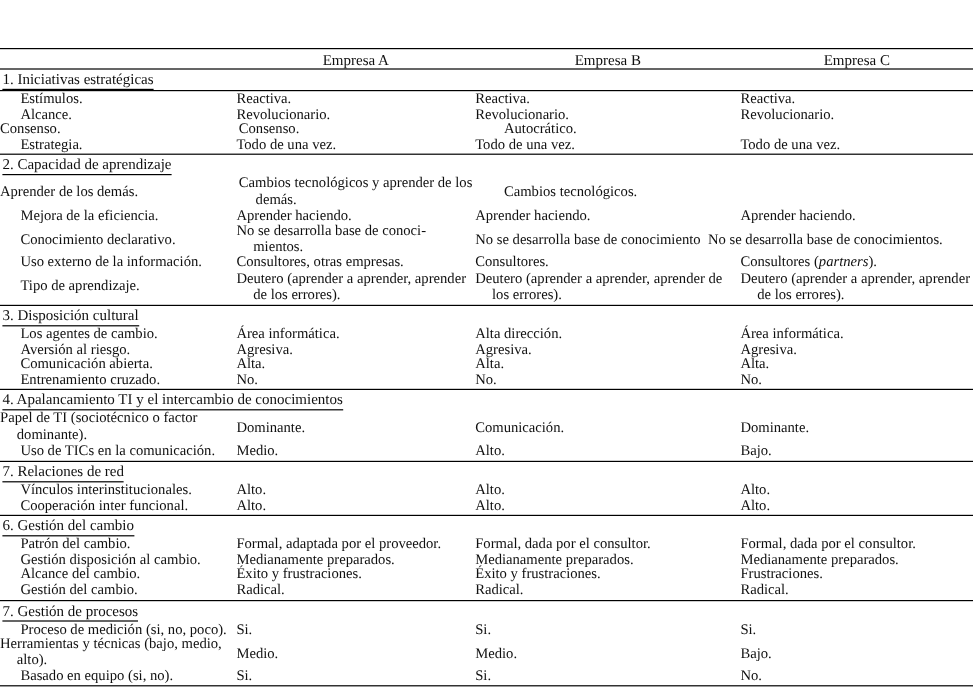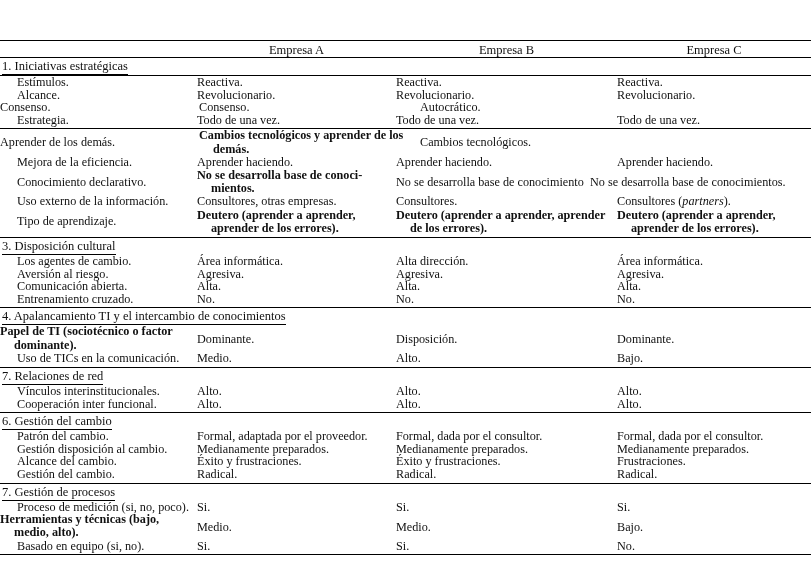--- a/index.html
+++ b/index.html
@@ -94,21 +94,20 @@
   }
   .cell.c {
     width: 194px;
     flex: 0 0 194px;
     padding-right: 0;
   }
   
   .cell.hang {
     padding-left: 0;
     text-indent: 0;
-    font-weight: bold;
   }
   .cell.hang > span {
     display: block;
     padding-left: 14px;
     text-indent: -14px;
   }
   .cell.label.hang > span {
     padding-left: 14px;
     text-indent: -14px;
   }
@@ -164,20 +163,21 @@
         <div class="cell a nowrapcell">Todo de una vez.</div>
         <div class="cell b nowrapcell">Todo de una vez.</div>
         <div class="cell c nowrapcell">Todo de una vez.</div>
       </div>
     </div>
   </div>
 
   <div class="rule"></div>
 
   <div class="sect">
+    <div class="section-head"><span>2. Capacidad de aprendizaje</span></div>
     <div class="sect-body rows">
       <div class="row tall">
         <div class="cell a nowrapcell">Aprender de los demás.</div>
         <div class="cell b hang">
             <span>Cambios tecnológicos y aprender de los demás.</span>
           </div>
         <div class="cell c nowrapcell">Cambios tecnológicos.</div>
       </div>
       <div class="row tall">
         <div class="cell label nowrapcell">Mejora de la eficiencia.</div>
@@ -249,21 +249,21 @@
   <div class="rule"></div>
 
   <div class="sect">
     <div class="section-head"><span>4. Apalancamiento TI y el intercambio de conocimientos</span></div>
     <div class="sect-body rows">
       <div class="row tall">
         <div class="cell label hang">
             <span>Papel de TI (sociotécnico o factor dominante).</span>
           </div>
         <div class="cell a nowrapcell gap-top">Dominante.</div>
-        <div class="cell b nowrapcell gap-top">Disposición.</div>
+        <div class="cell b nowrapcell gap-top">Comunicación.</div>
         <div class="cell c nowrapcell gap-top">Dominante.</div>
       </div>
       <div class="row tall">
         <div class="cell label nowrapcell">Uso de TICs en la comunicación.</div>
         <div class="cell a nowrapcell">Medio.</div>
         <div class="cell b nowrapcell">Alto.</div>
         <div class="cell c nowrapcell">Bajo.</div>
       </div>
     </div>
   </div>

